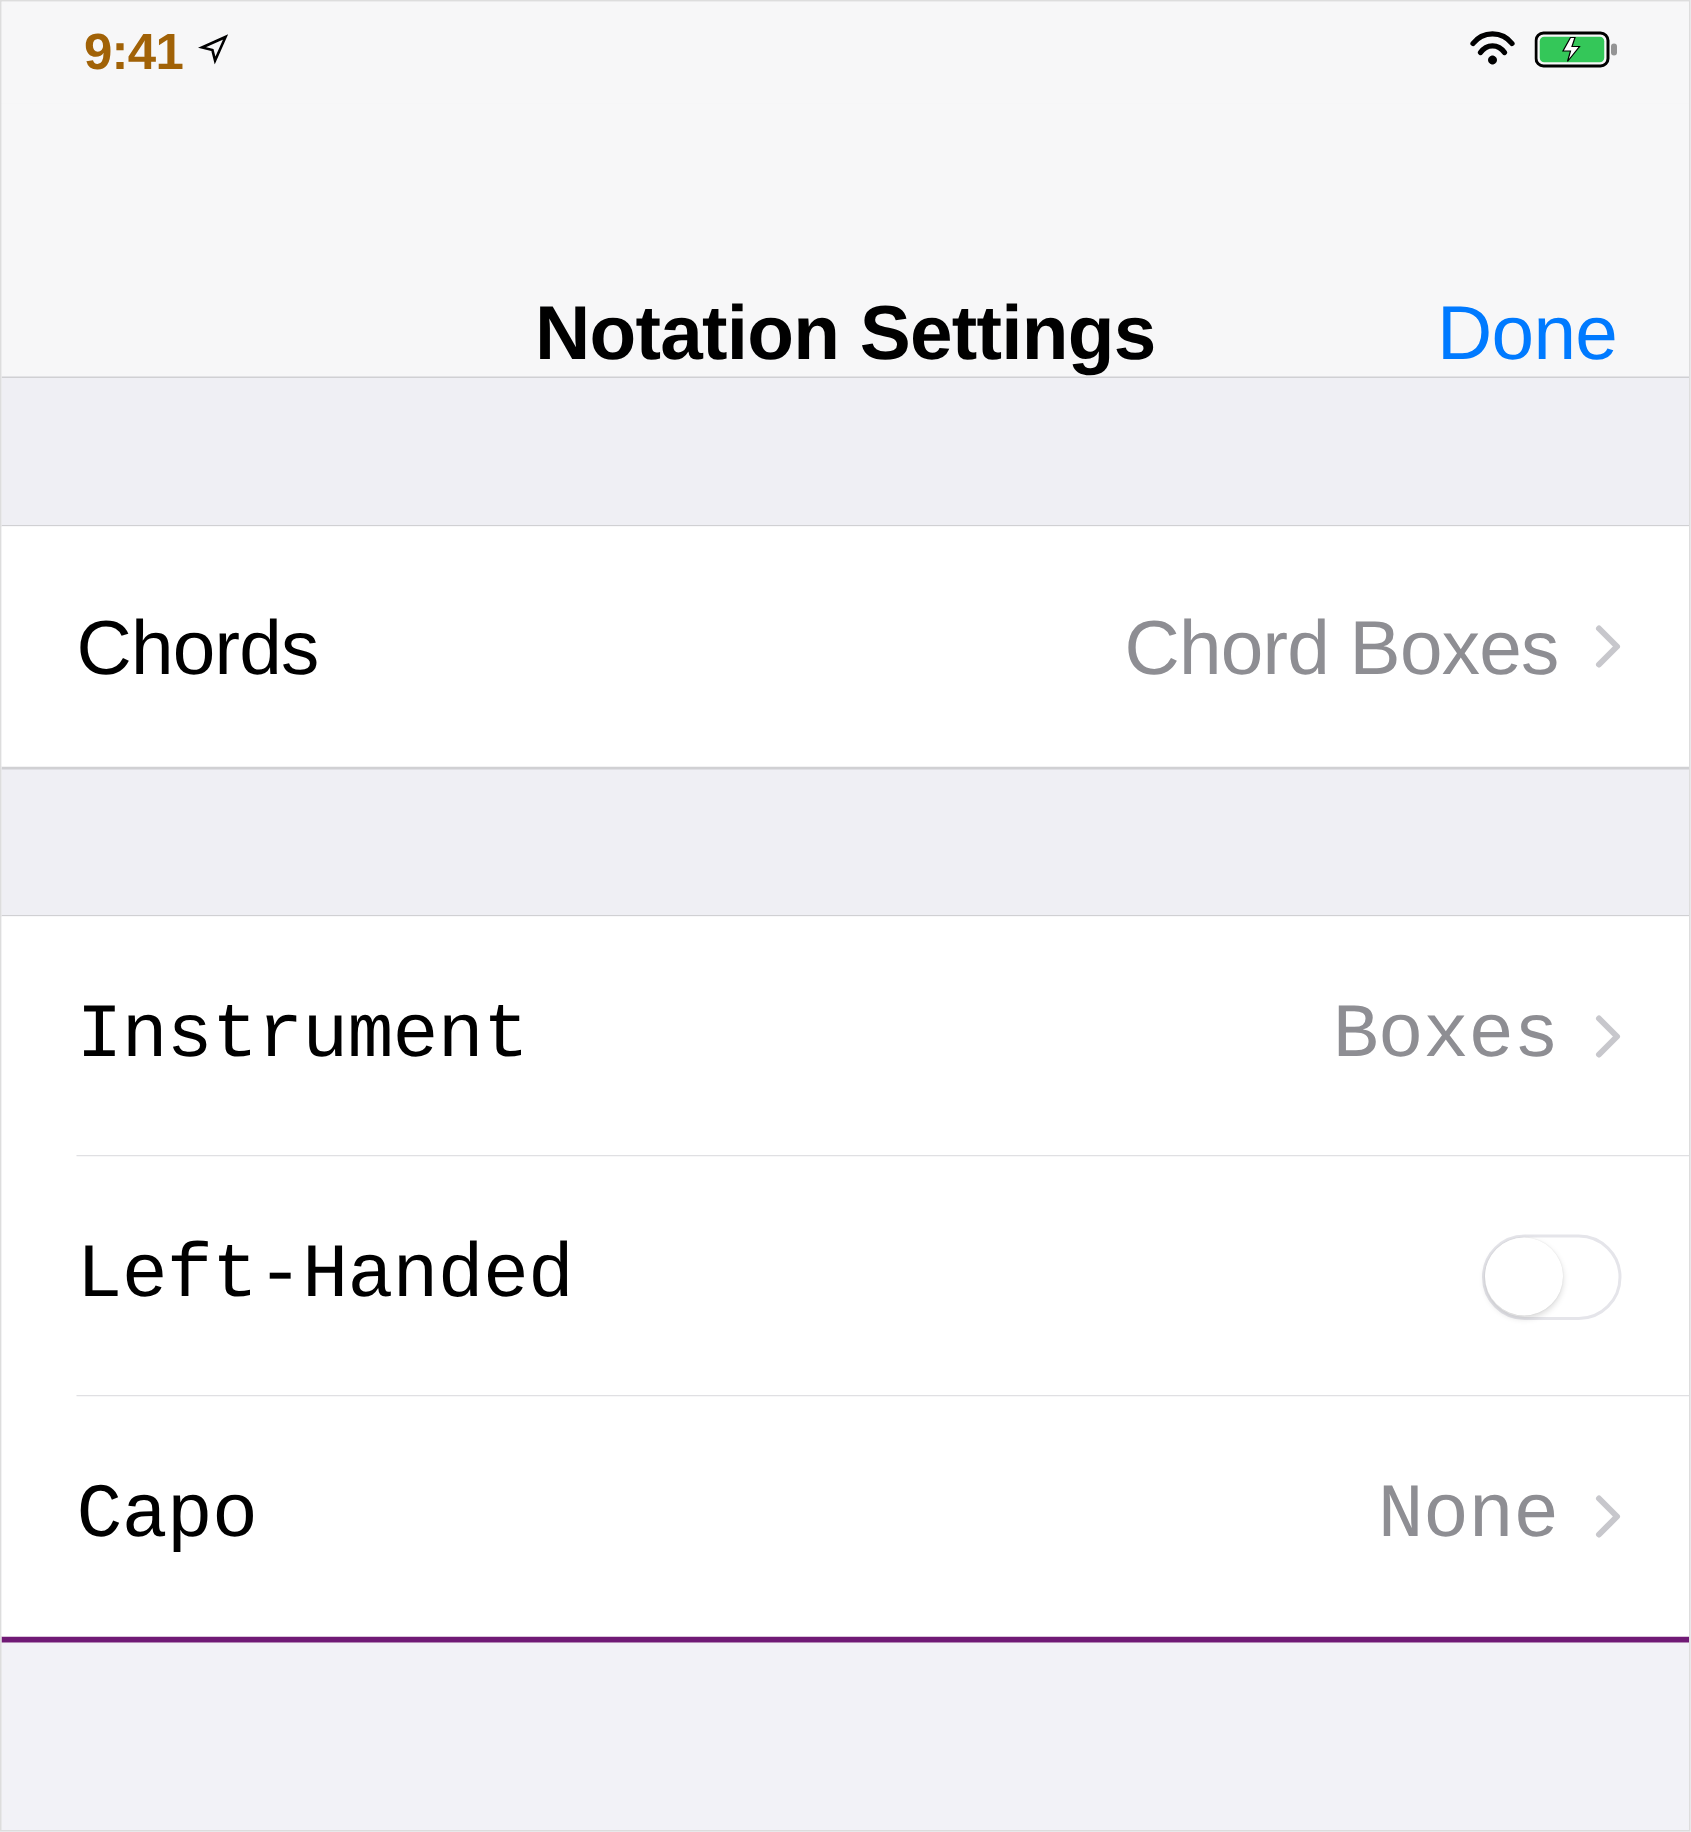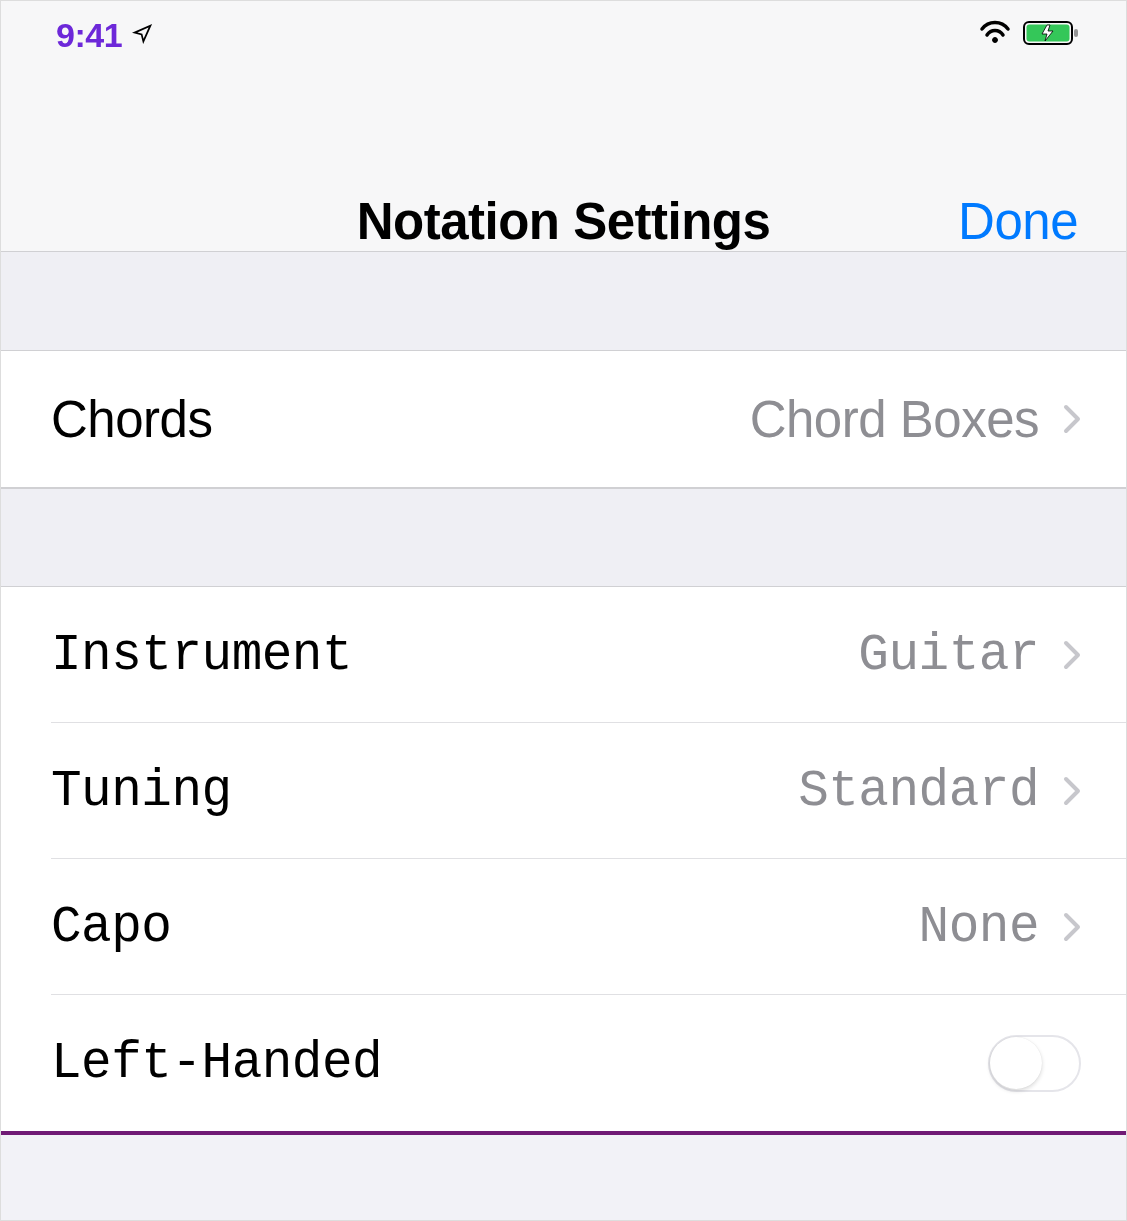--- a/index.html
+++ b/index.html
@@ -24,21 +24,21 @@
       padding: 0 45px 0 55px;
     }
     .status-left {
       display: flex;
       align-items: center;
       gap: 10px;
     }
     .status-time {
       font-size: 34px;
       font-weight: 600;
-      color: #6d28d9;
+      color: #a16207;
       letter-spacing: -0.5px;
     }
     .location-icon {
       width: 21px;
       height: 21px;
     }
     .status-right {
       display: flex;
       align-items: center;
       gap: 10px;
@@ -77,21 +77,21 @@
     }
     .section-gap {
       height: 99px;
       background: #efeff4;
       border-bottom: 1px solid #d0d0d3;
     }
     .settings-list {
       background: #fff;
     }
     .settings-row {
-      height: 136px;
+      height: 160px;
       background: #fff;
       display: flex;
       align-items: center;
       padding: 0 45px 0 50px;
       position: relative;
     }
     .settings-row:not(:last-child)::after {
       content: '';
       position: absolute;
       left: 50px;
@@ -199,44 +199,35 @@
       </svg>
     </span>
   </div>
 </div>
 
 <div class="section-gap-after"></div>
 
 <div class="settings-list bottom-border">
   <div class="settings-row">
     <span class="row-label">Instrument</span>
-    <span class="row-value">Guitar</span>
+    <span class="row-value">Boxes</span>
     <span class="chevron">
       <svg viewBox="0 0 18 30" width="18" height="30">
         <path d="M3 3 L15 15 L3 27" stroke="#c7c7cc" stroke-width="4" fill="none" stroke-linecap="round" stroke-linejoin="round"></path>
       </svg>
     </span>
   </div>
   <div class="settings-row">
-    <span class="row-label">Tuning</span>
-    <span class="row-value">Standard</span>
-    <span class="chevron">
-      <svg viewBox="0 0 18 30" width="18" height="30">
-        <path d="M3 3 L15 15 L3 27" stroke="#c7c7cc" stroke-width="4" fill="none" stroke-linecap="round" stroke-linejoin="round"></path>
-      </svg>
-    </span>
+    <span class="row-label">Left-Handed</span>
+    <div class="switch">
+      <div class="switch-knob"></div>
+    </div>
   </div>
   <div class="settings-row">
     <span class="row-label">Capo</span>
     <span class="row-value">None</span>
     <span class="chevron">
       <svg viewBox="0 0 18 30" width="18" height="30">
         <path d="M3 3 L15 15 L3 27" stroke="#c7c7cc" stroke-width="4" fill="none" stroke-linecap="round" stroke-linejoin="round"></path>
       </svg>
     </span>
   </div>
-  <div class="settings-row">
-    <span class="row-label">Left-Handed</span>
-    <div class="switch">
-      <div class="switch-knob"></div>
-    </div>
-  </div>
 </div>
 
 </body></html>

